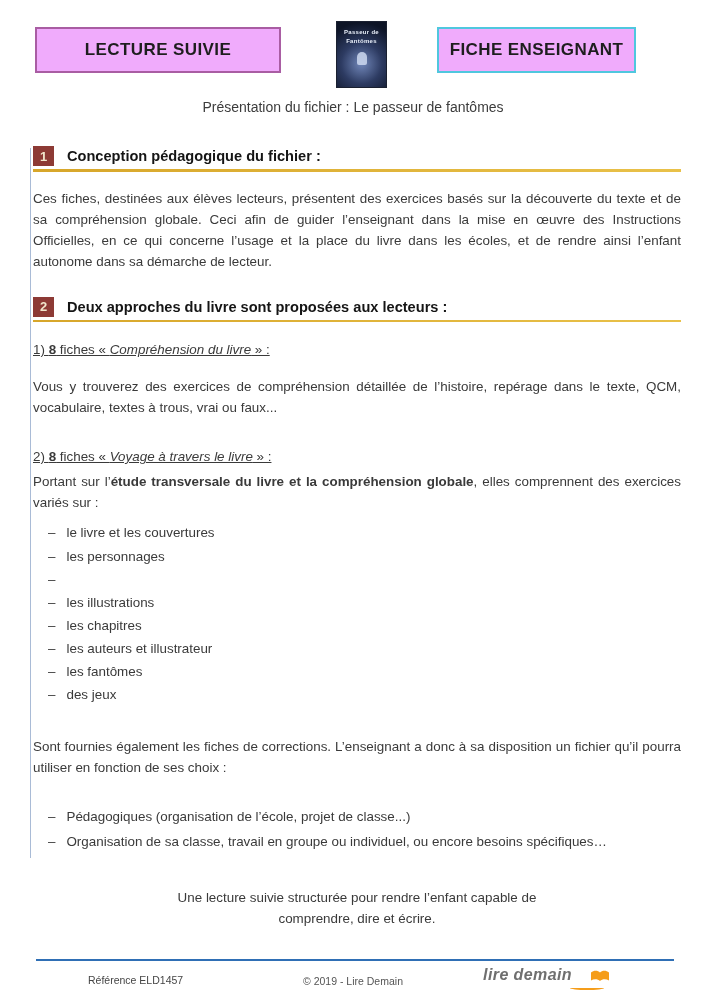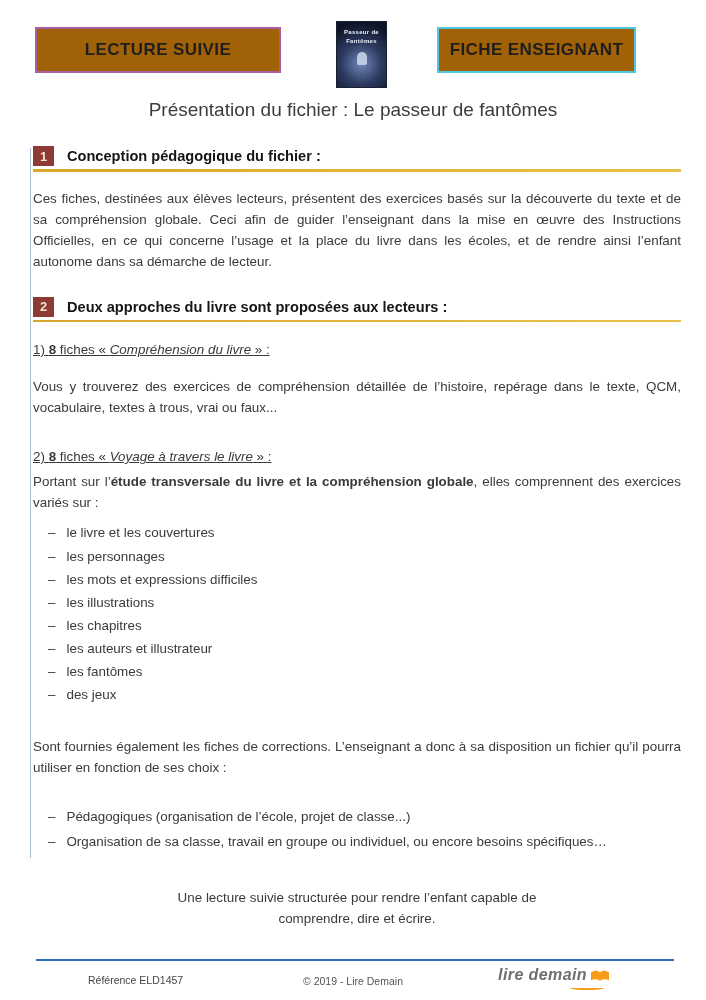--- a/index.html
+++ b/index.html
@@ -12,36 +12,36 @@
     overflow: hidden;
     font-family: "Liberation Sans","DejaVu Sans",sans-serif;
     color: #3a3a3a;
   }
   
   .hdr-box {
     position: absolute; top: 27px; height: 46px;
     border-width: 2px; border-style: solid;
     display: flex; align-items: center; justify-content: center;
     font-weight: bold; font-size: 17px; letter-spacing: .4px; color: #1e1e1e;
-    background: #a16207;
+    background: #f0abfc;
   }
   .hdr-left  { left: 35px;  width: 246px; border-color: #a95da3; }
   .hdr-right { left: 437px; width: 199px; border-color: #4fc7de; }
   .cover {
     position: absolute; left: 336px; top: 21px; width: 51px; height: 67px;
     background: radial-gradient(circle at 50% 64%, #7187b9 0%, #2d3b62 42%, #0d1426 85%);
     border: 1px solid #1a2030; text-align: center; overflow: hidden;
   }
   .cover-t { margin-top: 6px; font-size: 6px; line-height: 1.45; color: #e9effa;
              font-weight: bold; letter-spacing: .3px; }
   .ghost { width: 10px; height: 13px; background: #ccd8ee; opacity: .85;
            border-radius: 5px 5px 2px 2px; margin: 7px auto 0; }
   .doc-title {
     position: absolute; top: 99px; left: 0; width: 706px;
-    text-align: center; font-size: 19px; color: #3c3c3c;
+    text-align: center; font-size: 14px; color: #3c3c3c;
   }
   
   .left-rule { position: absolute; left: 30px; top: 148px; width: 1px; height: 710px; background: #a9bbd6; }
   
   .content { position: absolute; left: 33px; top: 146px; width: 648px; }
   .sec { display: flex; align-items: center; gap: 13px; }
   .sec.second { margin-top: 25px; }
   .badge {
     flex: 0 0 auto; width: 21px; height: 20px; background: #8d3a35;
     color: #f1e6cc; font-weight: bold; font-size: 13px;
@@ -56,21 +56,21 @@
   .dashlist .row { display: flex; gap: 11px; line-height: 1.72; }
   .dashlist.choices { margin-top: 26px; }
   .dashlist.choices .row { line-height: 1.9; }
   .closing { margin-top: 30px; }
   .concl { margin-top: 32px; text-align: center; font-size: 13.4px; line-height: 1.6; }
   
   .foot-line { position: absolute; left: 36px; right: 32px; top: 959px; height: 2px; background: #2f6fb5; }
   .foot-ref { position: absolute; left: 88px; top: 974px; font-size: 10.5px; color: #454545; }
   .foot-copy { position: absolute; left: 0; top: 975px; width: 706px; text-align: center;
                font-size: 10.5px; color: #555; }
-  .logo { position: absolute; right: 96px; top: 966px; display: flex; align-items: center; gap: 3px; }
+  .logo { position: absolute; right: 96px; top: 966px; display: flex; align-items: center; gap: 18px; }
   .logo-text { font-size: 16px; font-weight: bold; font-style: italic; color: #6f6f6f;
                letter-spacing: .4px; border-bottom: 2px solid transparent; }
   .logo-swoosh { position: absolute; right: 6px; top: 20px; width: 34px; height: 4px;
                  border-bottom: 2px solid #f59d1a; border-radius: 50%; }
 </style>
 </head>
 <body>
 
 <div class="page">
 
@@ -117,21 +117,20 @@
       <div class="row">
           <span>–</span>
           <span>le livre et les couvertures</span>
         </div>
       <div class="row">
           <span>–</span>
           <span>les personnages</span>
         </div>
       <div class="row">
           <span>–</span>
-          <span>les mots et expressions difficiles</span>
         </div>
       <div class="row">
           <span>–</span>
           <span>les illustrations</span>
         </div>
       <div class="row">
           <span>–</span>
           <span>les chapitres</span>
         </div>
       <div class="row">

